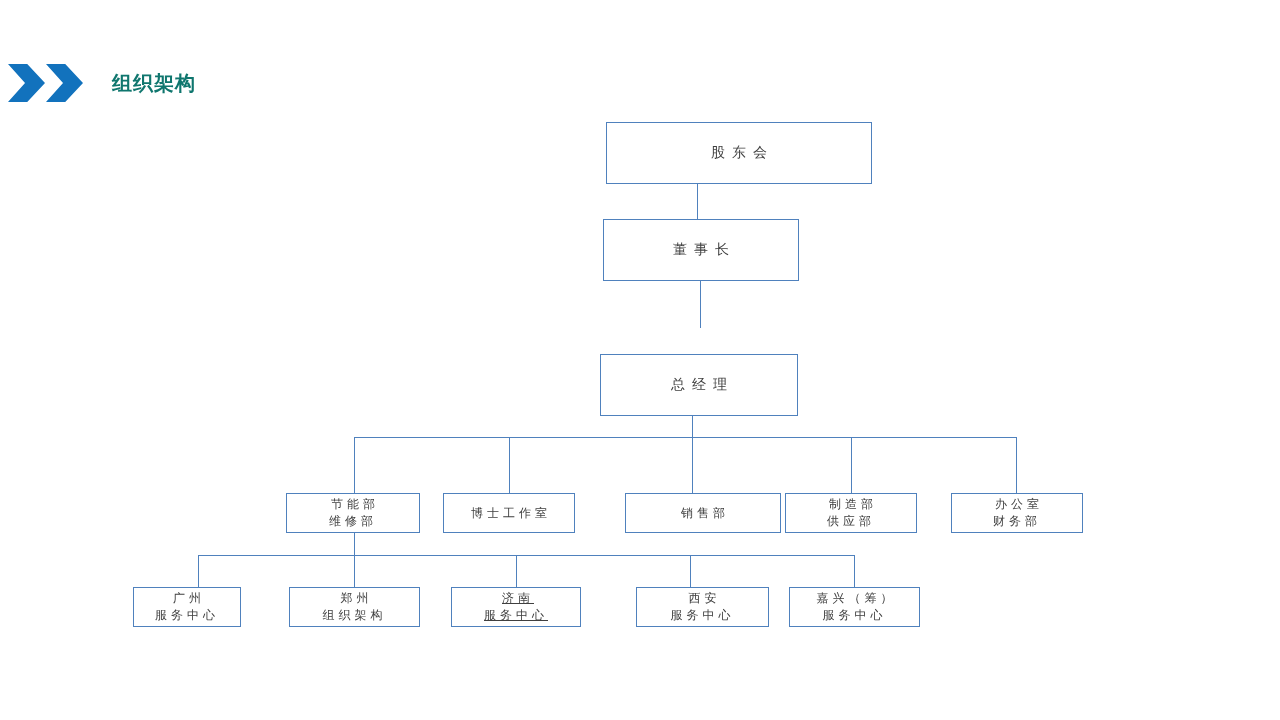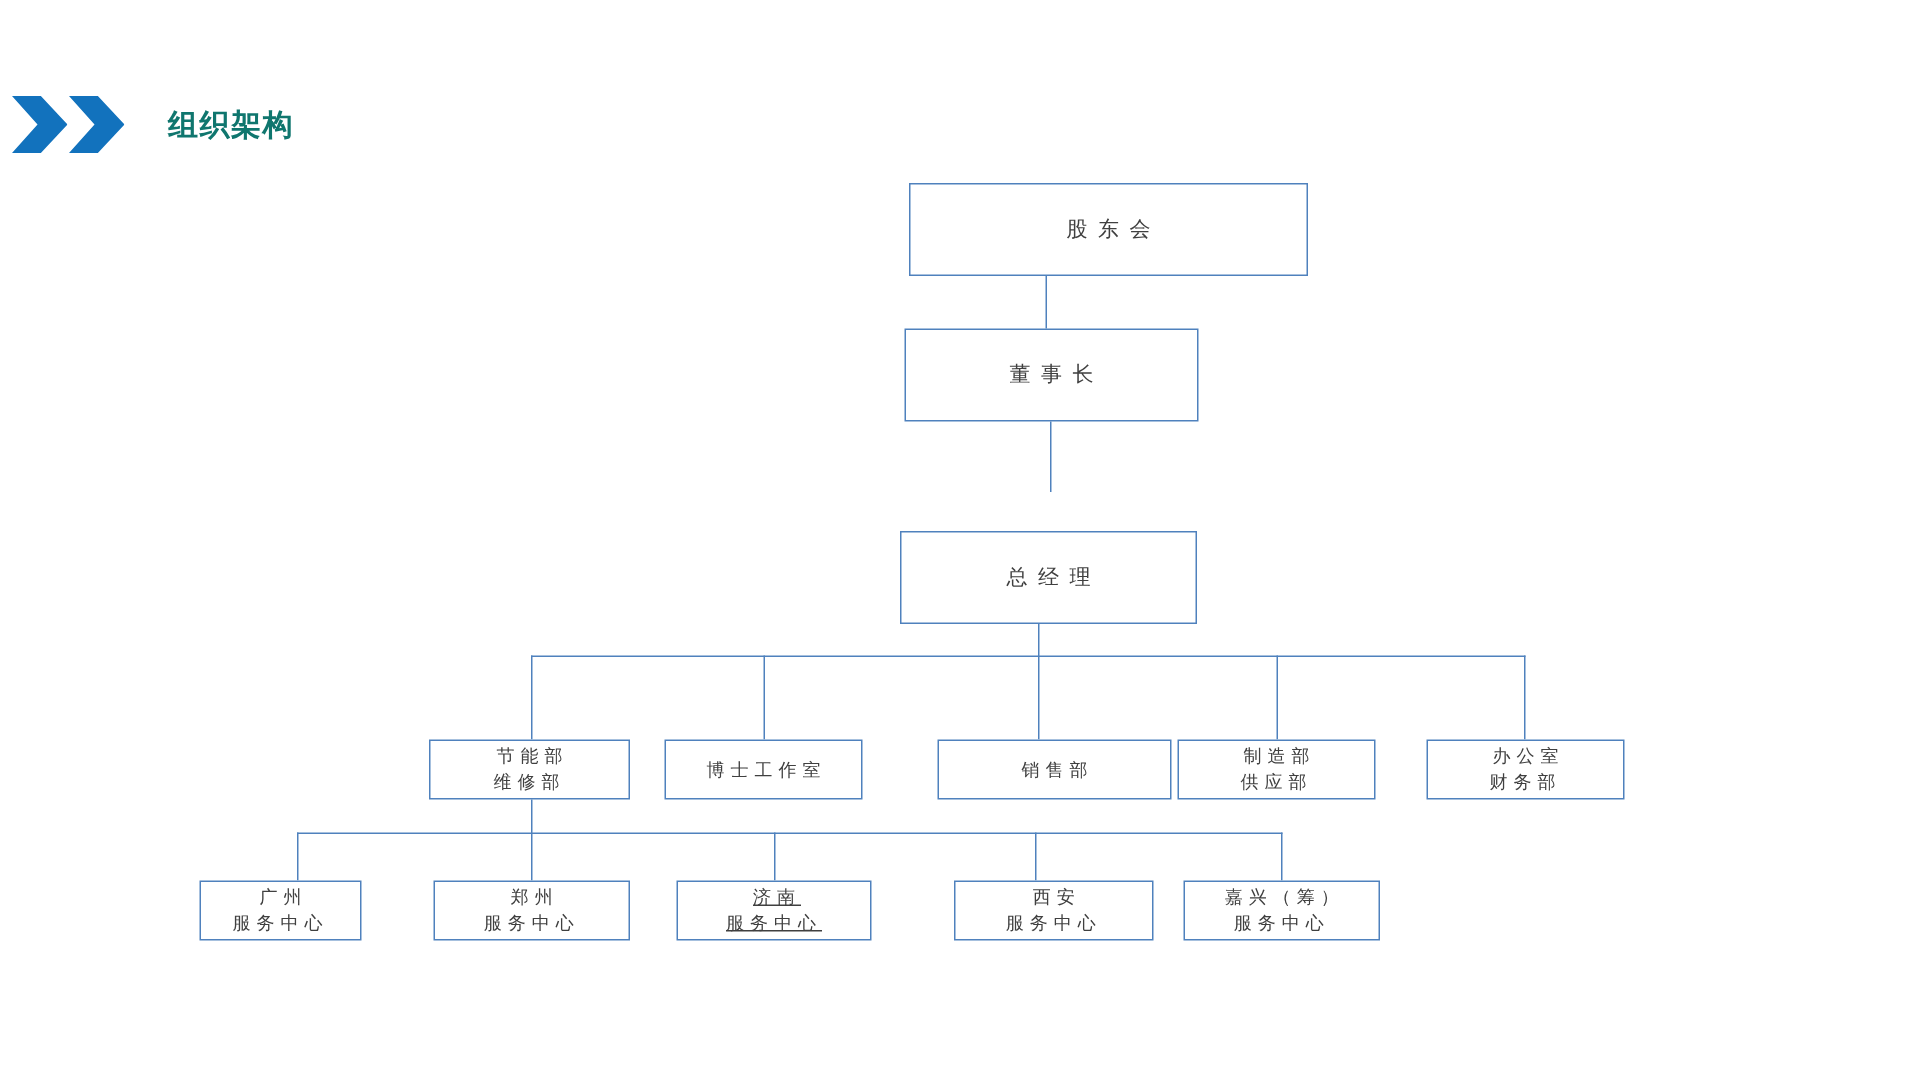--- a/index.html
+++ b/index.html
@@ -163,21 +163,21 @@
     <span class="lbl">制造部
 供应部</span>
   </div>
 
   <div id="node-s1" class="node small">
     <span class="lbl">广州
 服务中心</span>
   </div>
   <div id="node-s2" class="node small">
     <span class="lbl">郑州
-服务中心</span>
+组织架构</span>
   </div>
   <div id="node-s3" class="node small">
     <span class="lbl">济南
 服务中心</span>
   </div>
   <div id="node-s4" class="node small">
     <span class="lbl">西安
 服务中心</span>
   </div>
   <div id="node-s5" class="node small">

